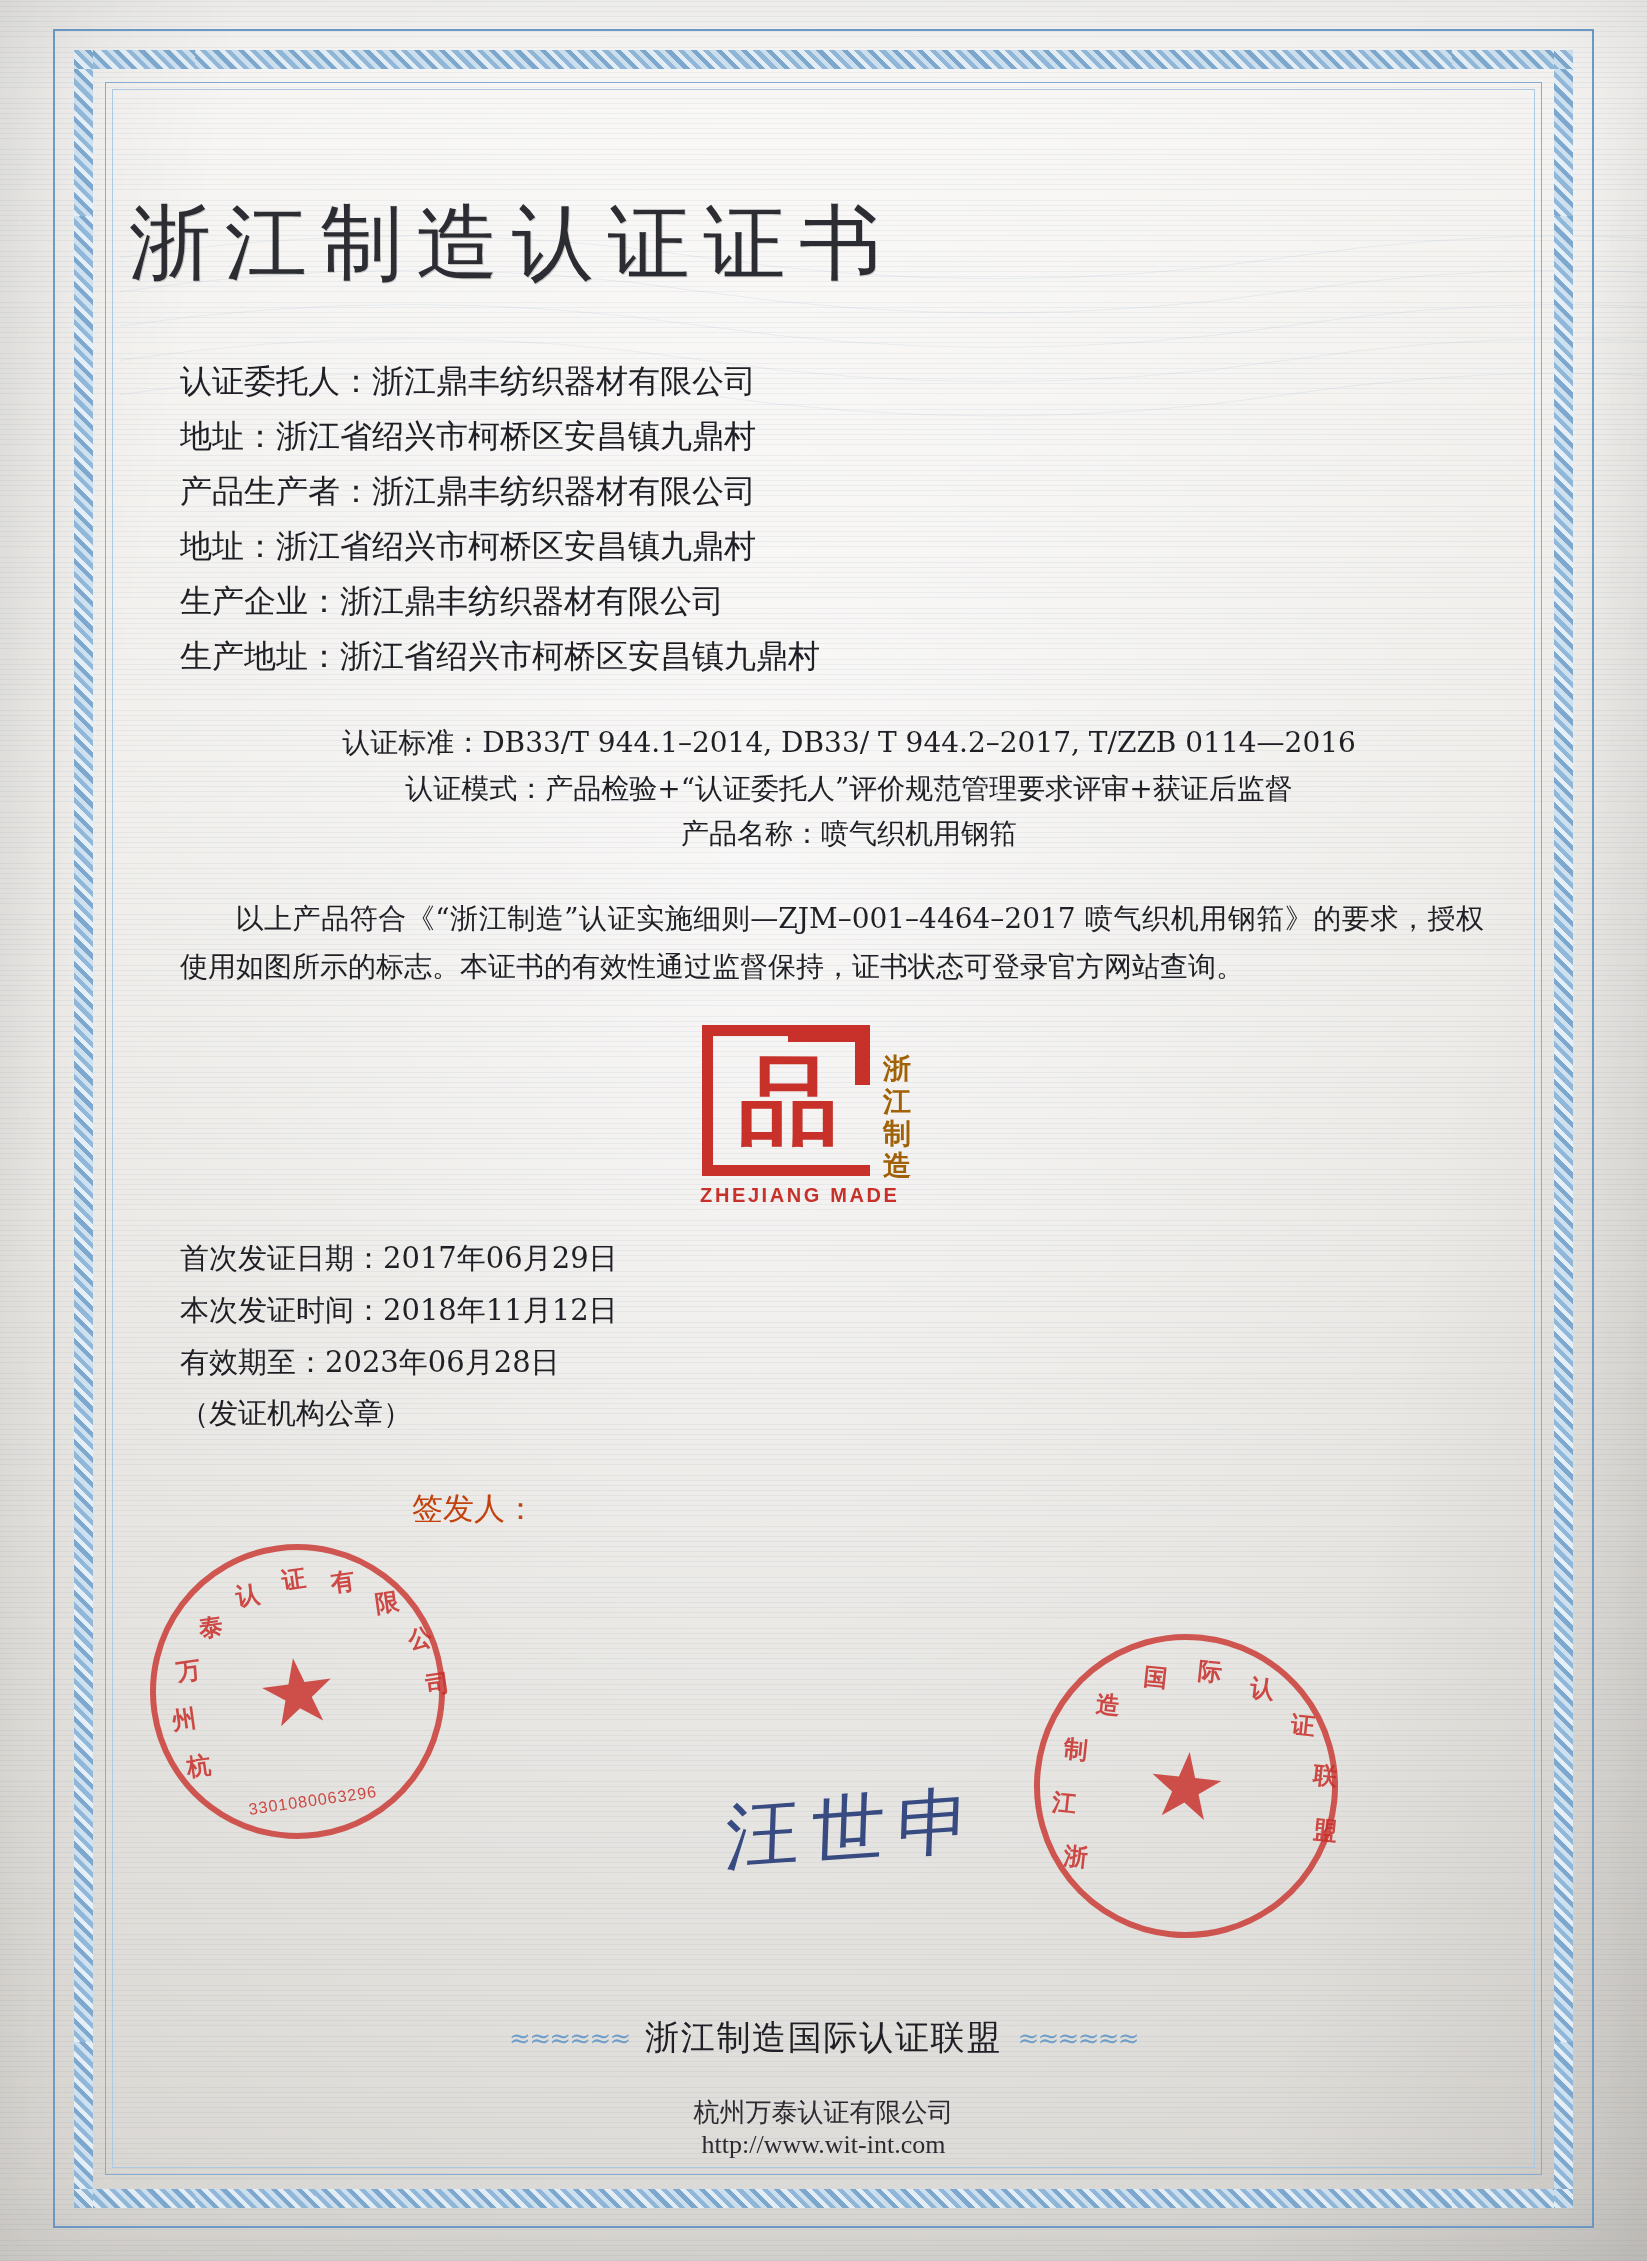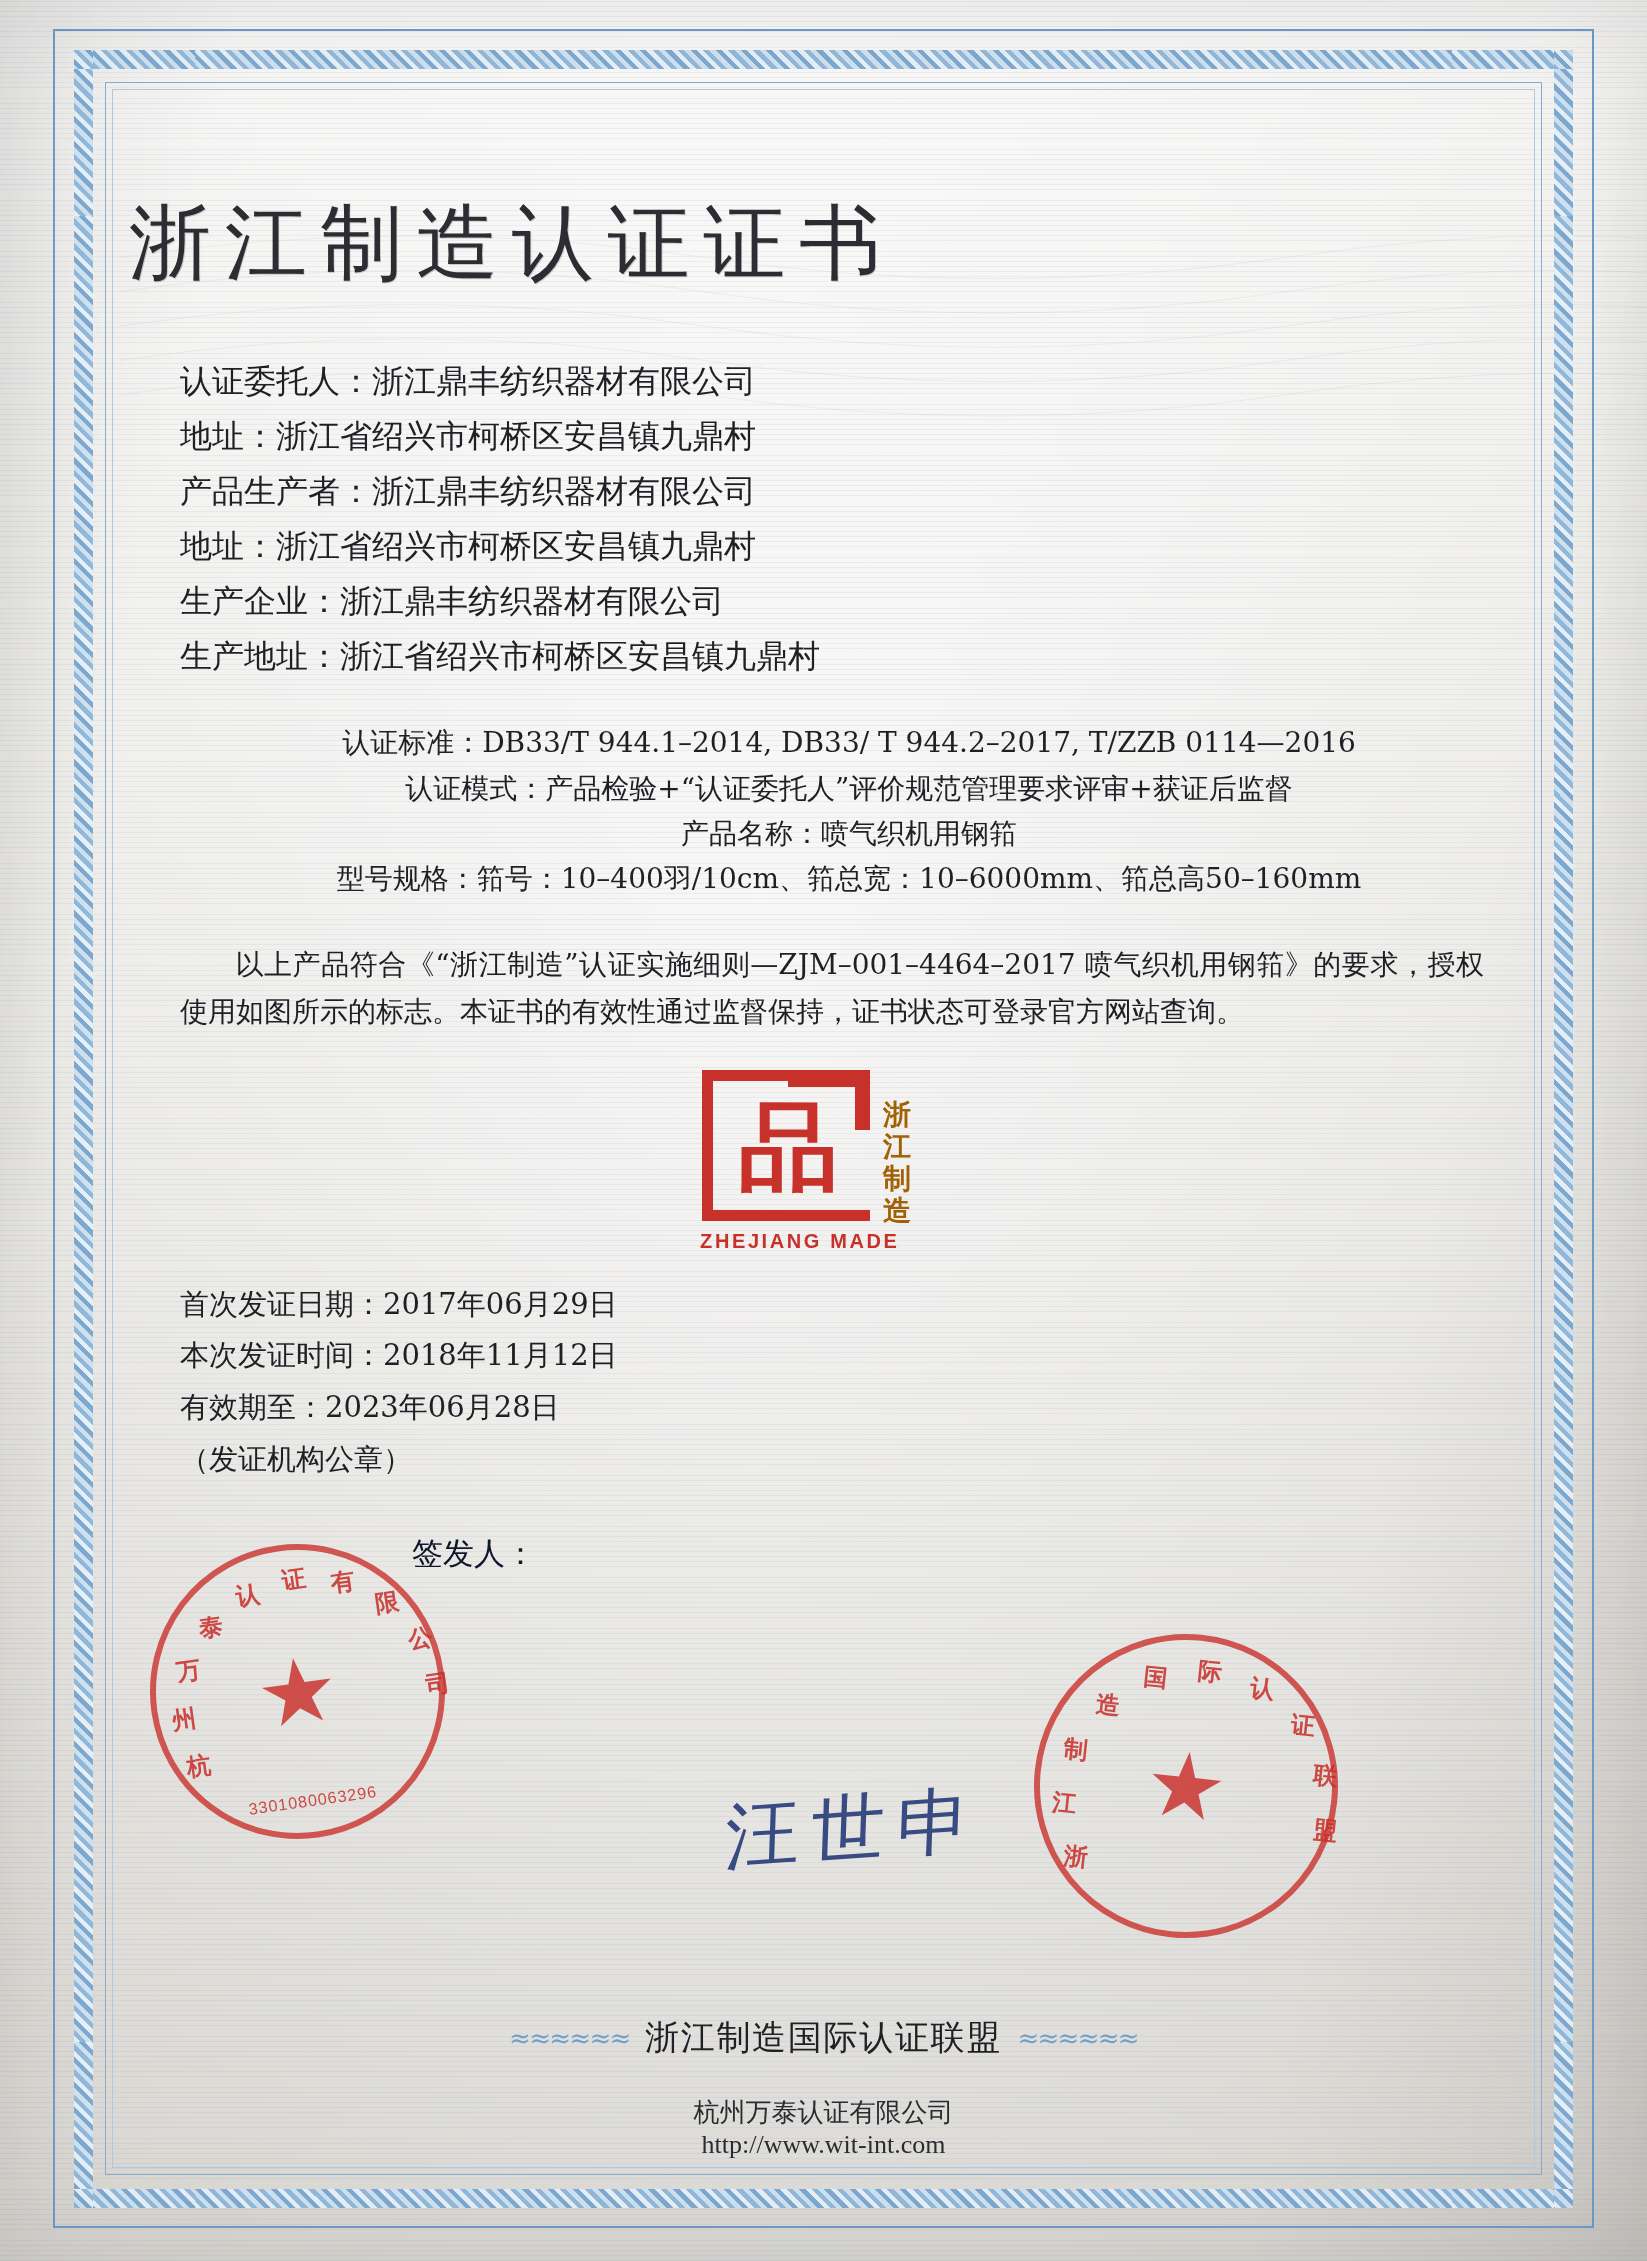--- a/index.html
+++ b/index.html
@@ -213,21 +213,21 @@
     line-height: 1.78;
     color: #1f1f25;
     font-family: "DejaVu Serif", "Liberation Serif", serif;
     position: relative;
     z-index: 3;
   }
   .issuer-row {
     margin-top: 48px;
     padding-left: 283px;
     font-size: 31px;
-    color: #0f172a;
+    color: #c2410c;
     font-family: "DejaVu Serif", "Liberation Serif", serif;
     position: relative;
     z-index: 3;
   }
 
   
   .stamp {
     position: absolute;
     border-radius: 50%;
     border: 6px solid rgba(200,45,40,0.78);
@@ -388,23 +388,20 @@
 
     <div class="fields block2">
       <div class="field-row">
         <span>认证标准：</span><span>DB33/T 944.1–2014, DB33/ T 944.2–2017, T/ZZB 0114—2016</span>
       </div>
       <div class="field-row">
         <span>认证模式：</span><span>产品检验+“认证委托人”评价规范管理要求评审+获证后监督</span>
       </div>
       <div class="field-row">
         <span>产品名称：</span><span>喷气织机用钢筘</span>
-      </div>
-      <div class="field-row">
-        <span>型号规格：</span><span>筘号：10–400羽/10cm、筘总宽：10–6000mm、筘总高50–160mm</span>
       </div>
     </div>
 
     <div class="paragraph">
       <span class="indent"></span><span>以上产品符合《“浙江制造”认证实施细则—ZJM–001–4464–2017 喷气织机用钢筘》的要求，授权使用如图所示的标志。本证书的有效性通过监督保持，证书状态可登录官方网站查询。</span>
     </div>
 
     <div class="logo-wrap">
       <div class="logo">
         <div class="bracket"></div>

